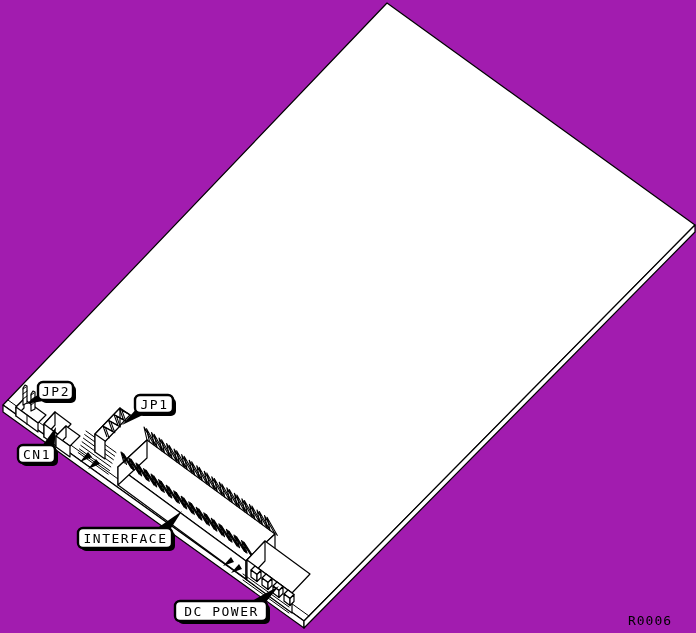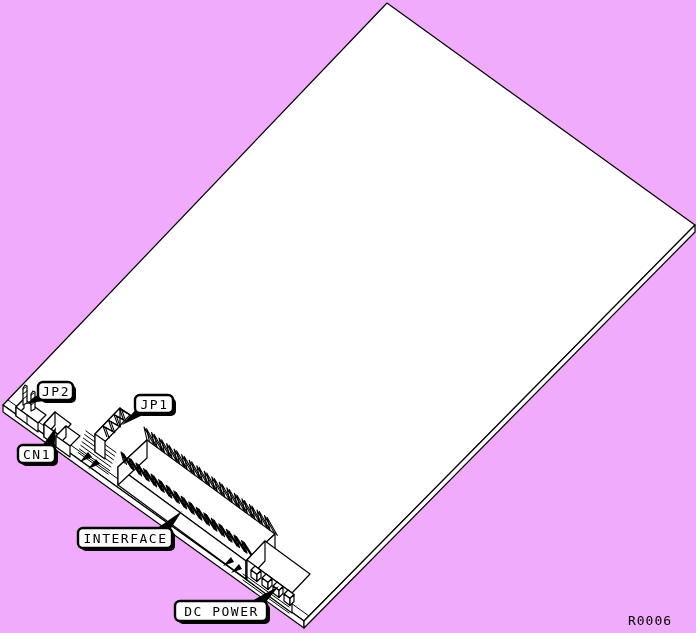--- a/index.html
+++ b/index.html
@@ -1,19 +1,19 @@
 <!DOCTYPE html>
 <html><head>
 <meta charset="utf-8">
 <style>
   html,body{margin:0;padding:0;background:#ffffff;}
   .stage{
     position:relative;
     width:696px;height:633px;
-    background:#f0abfc;
+    background:#a21caf;
     font-family:"DejaVu Sans Mono", monospace;
     overflow:hidden;
   }
   svg{display:block;}
   .face{fill:#fff;stroke:#000;stroke-width:1.2;stroke-linejoin:round;}
   .pinrow{fill:none;stroke:#000;stroke-width:1.1;stroke-linejoin:round;}
   .thin{fill:none;stroke:#000;stroke-width:1;stroke-linecap:round;}
   .mark{fill:#000;stroke:none;}
   .callout-shadow{fill:#000;}
   .callout-box{fill:#fff;stroke:#000;stroke-width:2.4;}

